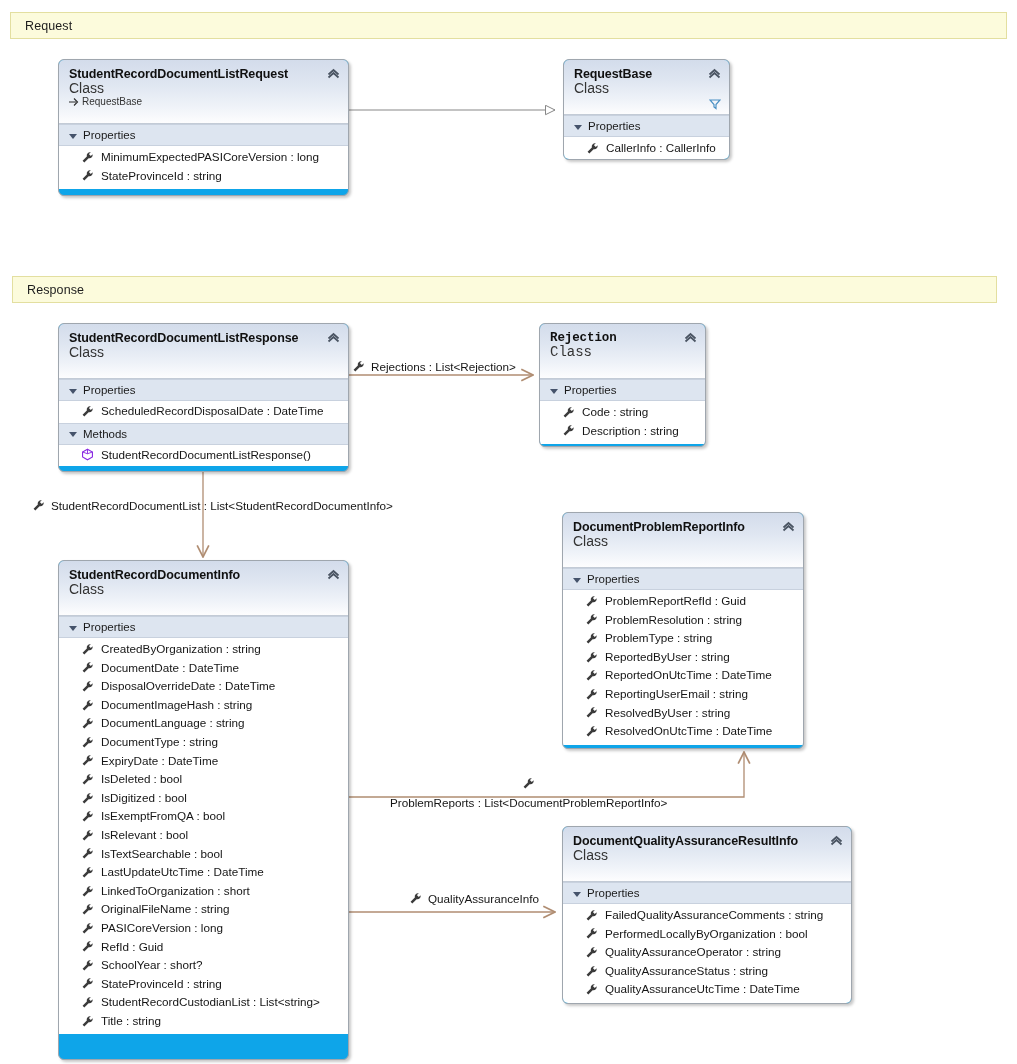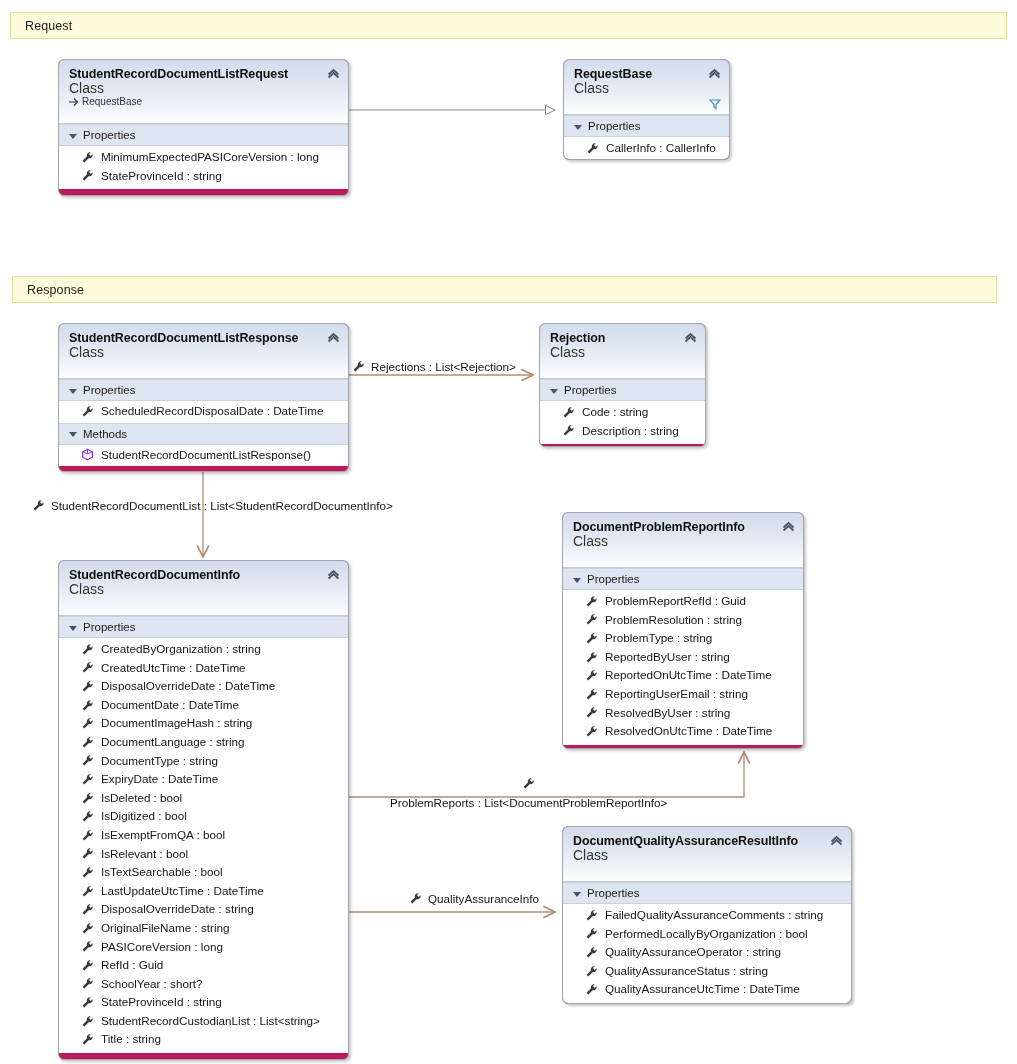--- a/index.html
+++ b/index.html
@@ -35,21 +35,21 @@
     color: #1d1d1d;
     letter-spacing: .1px;
   }
 
   
   .clsbox {
     position: absolute;
     box-sizing: border-box;
     border: 1px solid #9fa6ae;
     border-radius: 6px;
-    background: #be185d;
+    background: #0ea5e9;
     box-shadow: 2px 2px 3px rgba(0,0,0,.22);
     overflow: hidden;
     font-size: 12px;
   }
   .cls-head {
     background: linear-gradient(to bottom, #d3dceb 0%, #dfe6f1 38%, #eef2f8 72%, #fdfdfe 100%);
     padding: 7px 10px 6px 10px;
     position: relative;
     border-bottom: 1px solid #c3cbd6;
     box-sizing: border-box;
@@ -280,21 +280,21 @@
         <svg class="ico" viewBox="0 0 14 14">
           <path d="M7,1.3 L12.3,4.3 L12.3,9.7 L7,12.7 L1.7,9.7 L1.7,4.3 Z" fill="none" stroke="#8a2be2" stroke-width="1.2"></path>
           <path d="M7,1.3 L7,6.2 M7,6.2 L12.3,4.3 M7,6.2 L1.7,4.3" fill="none" stroke="#8a2be2" stroke-width="1"></path>
         </svg>
         <span>StudentRecordDocumentListResponse()</span>
       </div>
     </div>
   </div>
 
   <div class="clsbox" style="left:539px; top:323px; width:167px; height:124px;">
-    <div class="cls-head" style="height:55px;">
+    <div class="cls-head" style="height:55px;font-family:Liberation Mono, monospace;">
       <div class="cls-title">Rejection</div>
       <div class="cls-stereotype">Class</div>
       <svg class="chev" viewBox="0 0 13 13">
         <path d="M1.5,7.5 L6.5,3 L11.5,7.5" fill="none" stroke="#4b5563" stroke-width="1.8"></path>
         <path d="M1.5,10.5 L6.5,6 L11.5,10.5" fill="none" stroke="#4b5563" stroke-width="1.8"></path>
       </svg>
     </div>
     <div class="sec-bar">
       <span class="tri"></span>
       <span>Properties</span>
@@ -332,38 +332,32 @@
         <div class="member">
           <svg class="ico" viewBox="0 0 14 14">
             <path d="M10.6,1.6a3.4,3.4 0 0 0-4.3,4.2L1.7,10.4l1.9,1.9 4.6-4.6a3.4,3.4 0 0 0 4.2-4.3L10.6,5.5 8.4,3.3z" fill="#3b3b3b"></path>
           </svg>
           <span>CreatedByOrganization : string</span>
         </div>
         <div class="member">
           <svg class="ico" viewBox="0 0 14 14">
             <path d="M10.6,1.6a3.4,3.4 0 0 0-4.3,4.2L1.7,10.4l1.9,1.9 4.6-4.6a3.4,3.4 0 0 0 4.2-4.3L10.6,5.5 8.4,3.3z" fill="#3b3b3b"></path>
           </svg>
-          <span>CreatedUtcTime : DateTime</span>
+          <span>DocumentDate : DateTime</span>
         </div>
         <div class="member">
           <svg class="ico" viewBox="0 0 14 14">
             <path d="M10.6,1.6a3.4,3.4 0 0 0-4.3,4.2L1.7,10.4l1.9,1.9 4.6-4.6a3.4,3.4 0 0 0 4.2-4.3L10.6,5.5 8.4,3.3z" fill="#3b3b3b"></path>
           </svg>
           <span>DisposalOverrideDate : DateTime</span>
         </div>
         <div class="member">
           <svg class="ico" viewBox="0 0 14 14">
             <path d="M10.6,1.6a3.4,3.4 0 0 0-4.3,4.2L1.7,10.4l1.9,1.9 4.6-4.6a3.4,3.4 0 0 0 4.2-4.3L10.6,5.5 8.4,3.3z" fill="#3b3b3b"></path>
           </svg>
-          <span>DocumentDate : DateTime</span>
-        </div>
-        <div class="member">
-          <svg class="ico" viewBox="0 0 14 14">
-            <path d="M10.6,1.6a3.4,3.4 0 0 0-4.3,4.2L1.7,10.4l1.9,1.9 4.6-4.6a3.4,3.4 0 0 0 4.2-4.3L10.6,5.5 8.4,3.3z" fill="#3b3b3b"></path>
-          </svg>
           <span>DocumentImageHash : string</span>
         </div>
         <div class="member">
           <svg class="ico" viewBox="0 0 14 14">
             <path d="M10.6,1.6a3.4,3.4 0 0 0-4.3,4.2L1.7,10.4l1.9,1.9 4.6-4.6a3.4,3.4 0 0 0 4.2-4.3L10.6,5.5 8.4,3.3z" fill="#3b3b3b"></path>
           </svg>
           <span>DocumentLanguage : string</span>
         </div>
         <div class="member">
           <svg class="ico" viewBox="0 0 14 14">
@@ -410,21 +404,21 @@
         <div class="member">
           <svg class="ico" viewBox="0 0 14 14">
             <path d="M10.6,1.6a3.4,3.4 0 0 0-4.3,4.2L1.7,10.4l1.9,1.9 4.6-4.6a3.4,3.4 0 0 0 4.2-4.3L10.6,5.5 8.4,3.3z" fill="#3b3b3b"></path>
           </svg>
           <span>LastUpdateUtcTime : DateTime</span>
         </div>
         <div class="member">
           <svg class="ico" viewBox="0 0 14 14">
             <path d="M10.6,1.6a3.4,3.4 0 0 0-4.3,4.2L1.7,10.4l1.9,1.9 4.6-4.6a3.4,3.4 0 0 0 4.2-4.3L10.6,5.5 8.4,3.3z" fill="#3b3b3b"></path>
           </svg>
-          <span>DisposalOverrideDate : string</span>
+          <span>LinkedToOrganization : short</span>
         </div>
         <div class="member">
           <svg class="ico" viewBox="0 0 14 14">
             <path d="M10.6,1.6a3.4,3.4 0 0 0-4.3,4.2L1.7,10.4l1.9,1.9 4.6-4.6a3.4,3.4 0 0 0 4.2-4.3L10.6,5.5 8.4,3.3z" fill="#3b3b3b"></path>
           </svg>
           <span>OriginalFileName : string</span>
         </div>
         <div class="member">
           <svg class="ico" viewBox="0 0 14 14">
             <path d="M10.6,1.6a3.4,3.4 0 0 0-4.3,4.2L1.7,10.4l1.9,1.9 4.6-4.6a3.4,3.4 0 0 0 4.2-4.3L10.6,5.5 8.4,3.3z" fill="#3b3b3b"></path>

